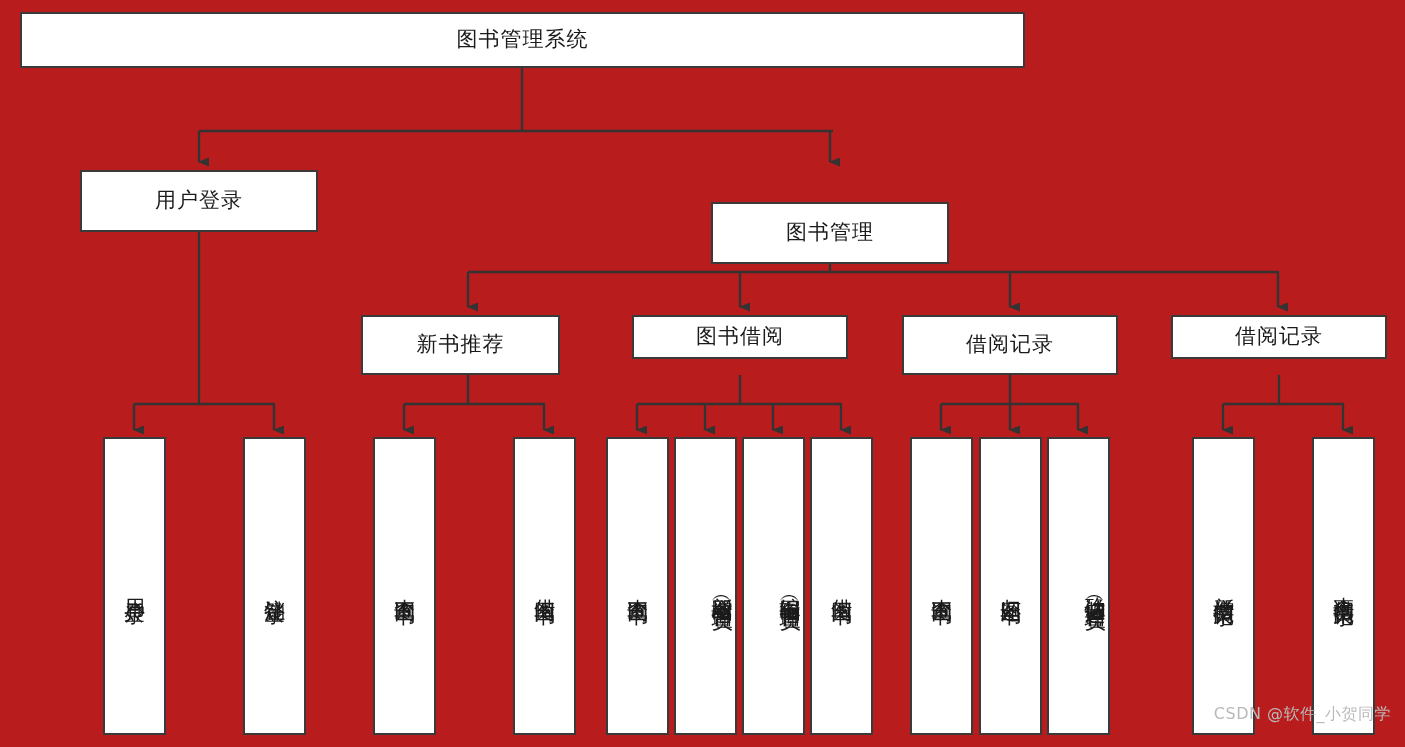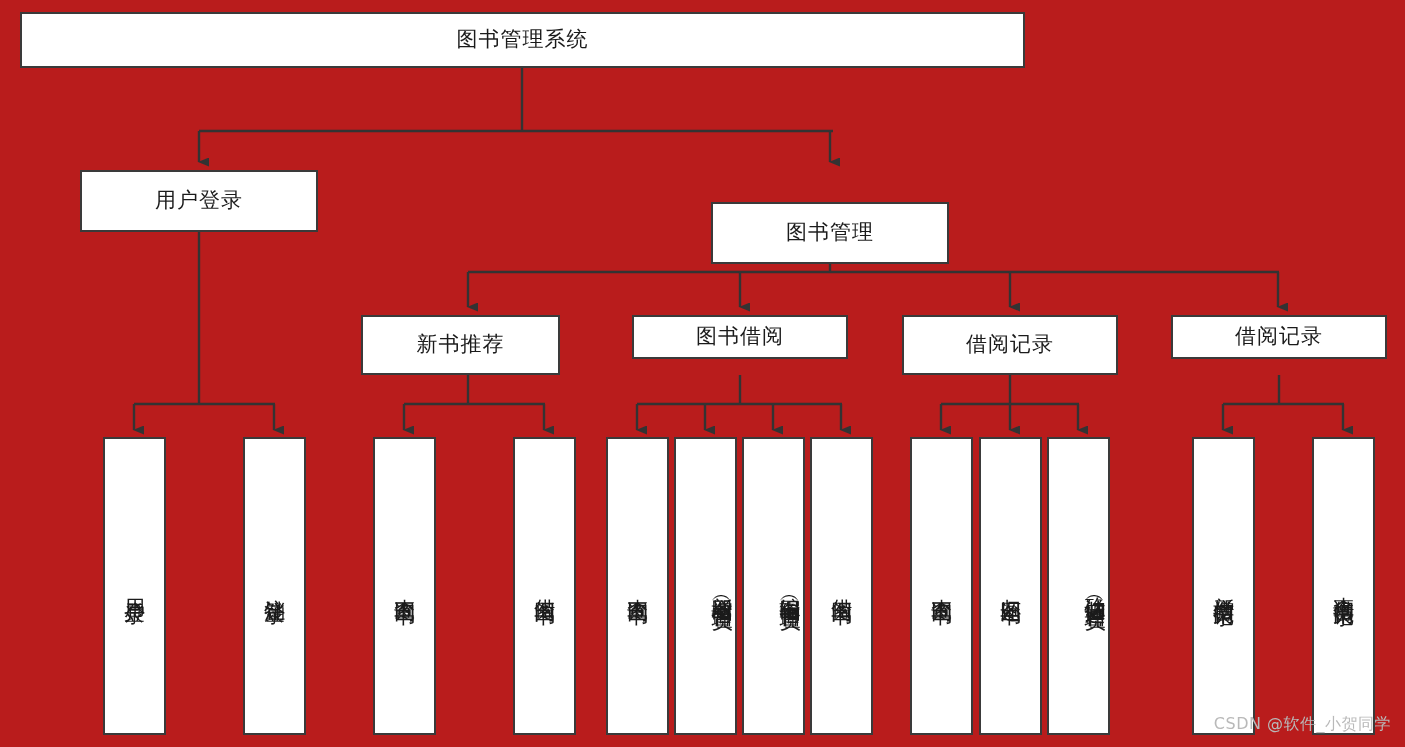--- a/index.html
+++ b/index.html
@@ -49,21 +49,21 @@
     align-items: flex-start;
     padding-top: 6px;
   }
   .node-vertical.center-text {
     align-items: center;
     padding-top: 0;
   }
   .watermark {
     position: absolute;
     right: 14px;
-    bottom: 12px;
+    bottom: 22px;
     font-size: 16px;
     color: #b9b9b9;
     white-space: nowrap;
     letter-spacing: 0.5px;
   }
 </style>
 </head>
 <body>
 
 <div id="diagram-root">

